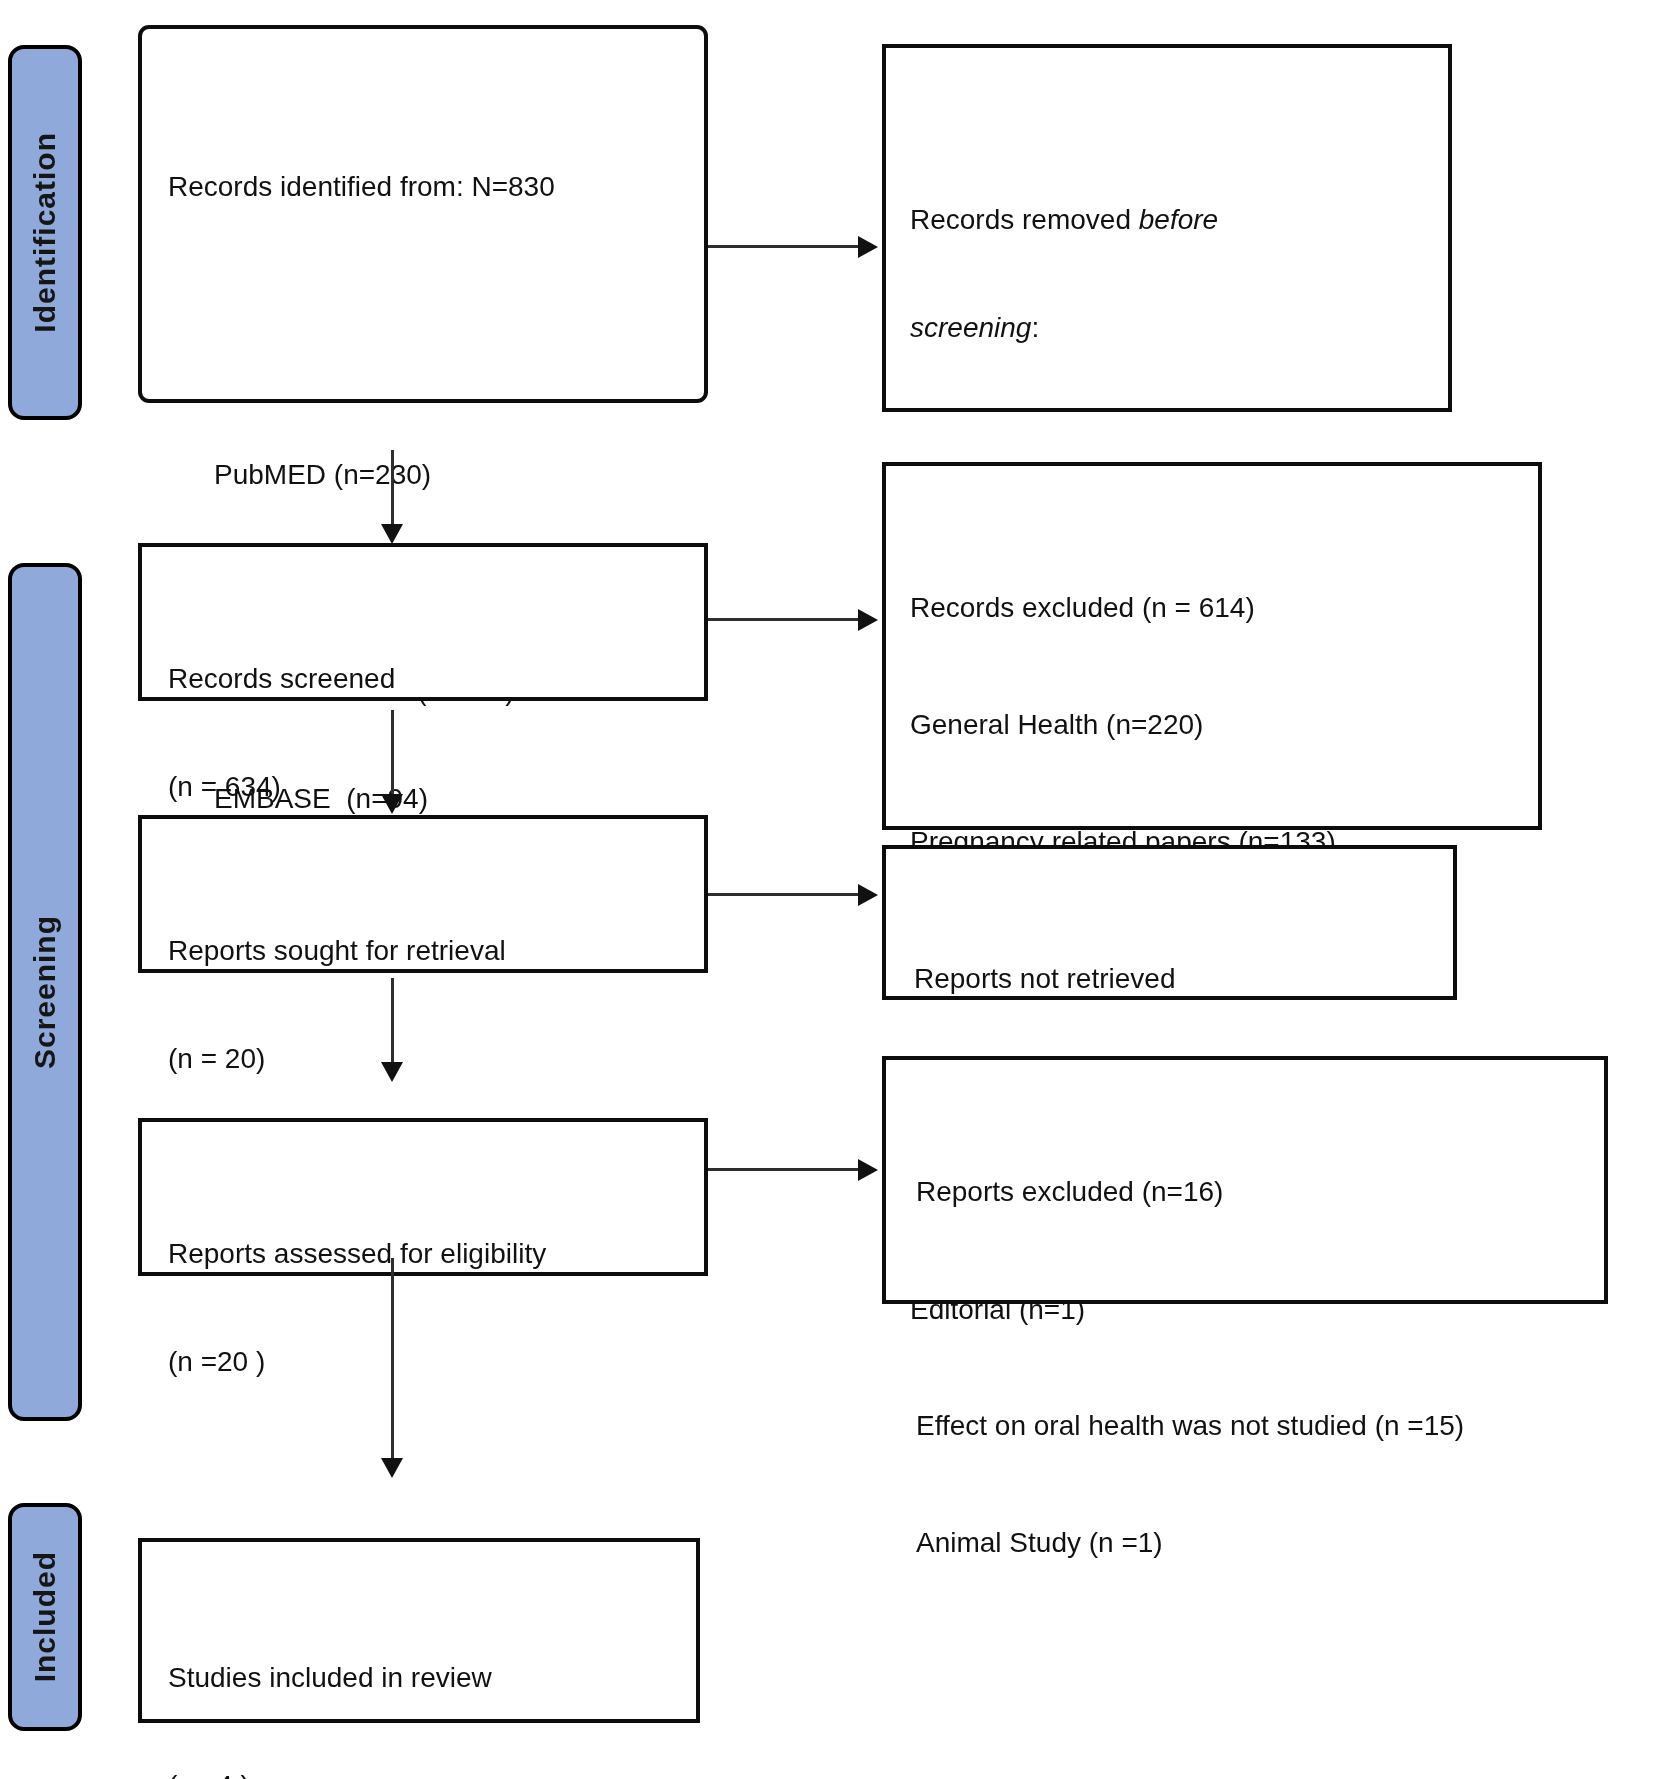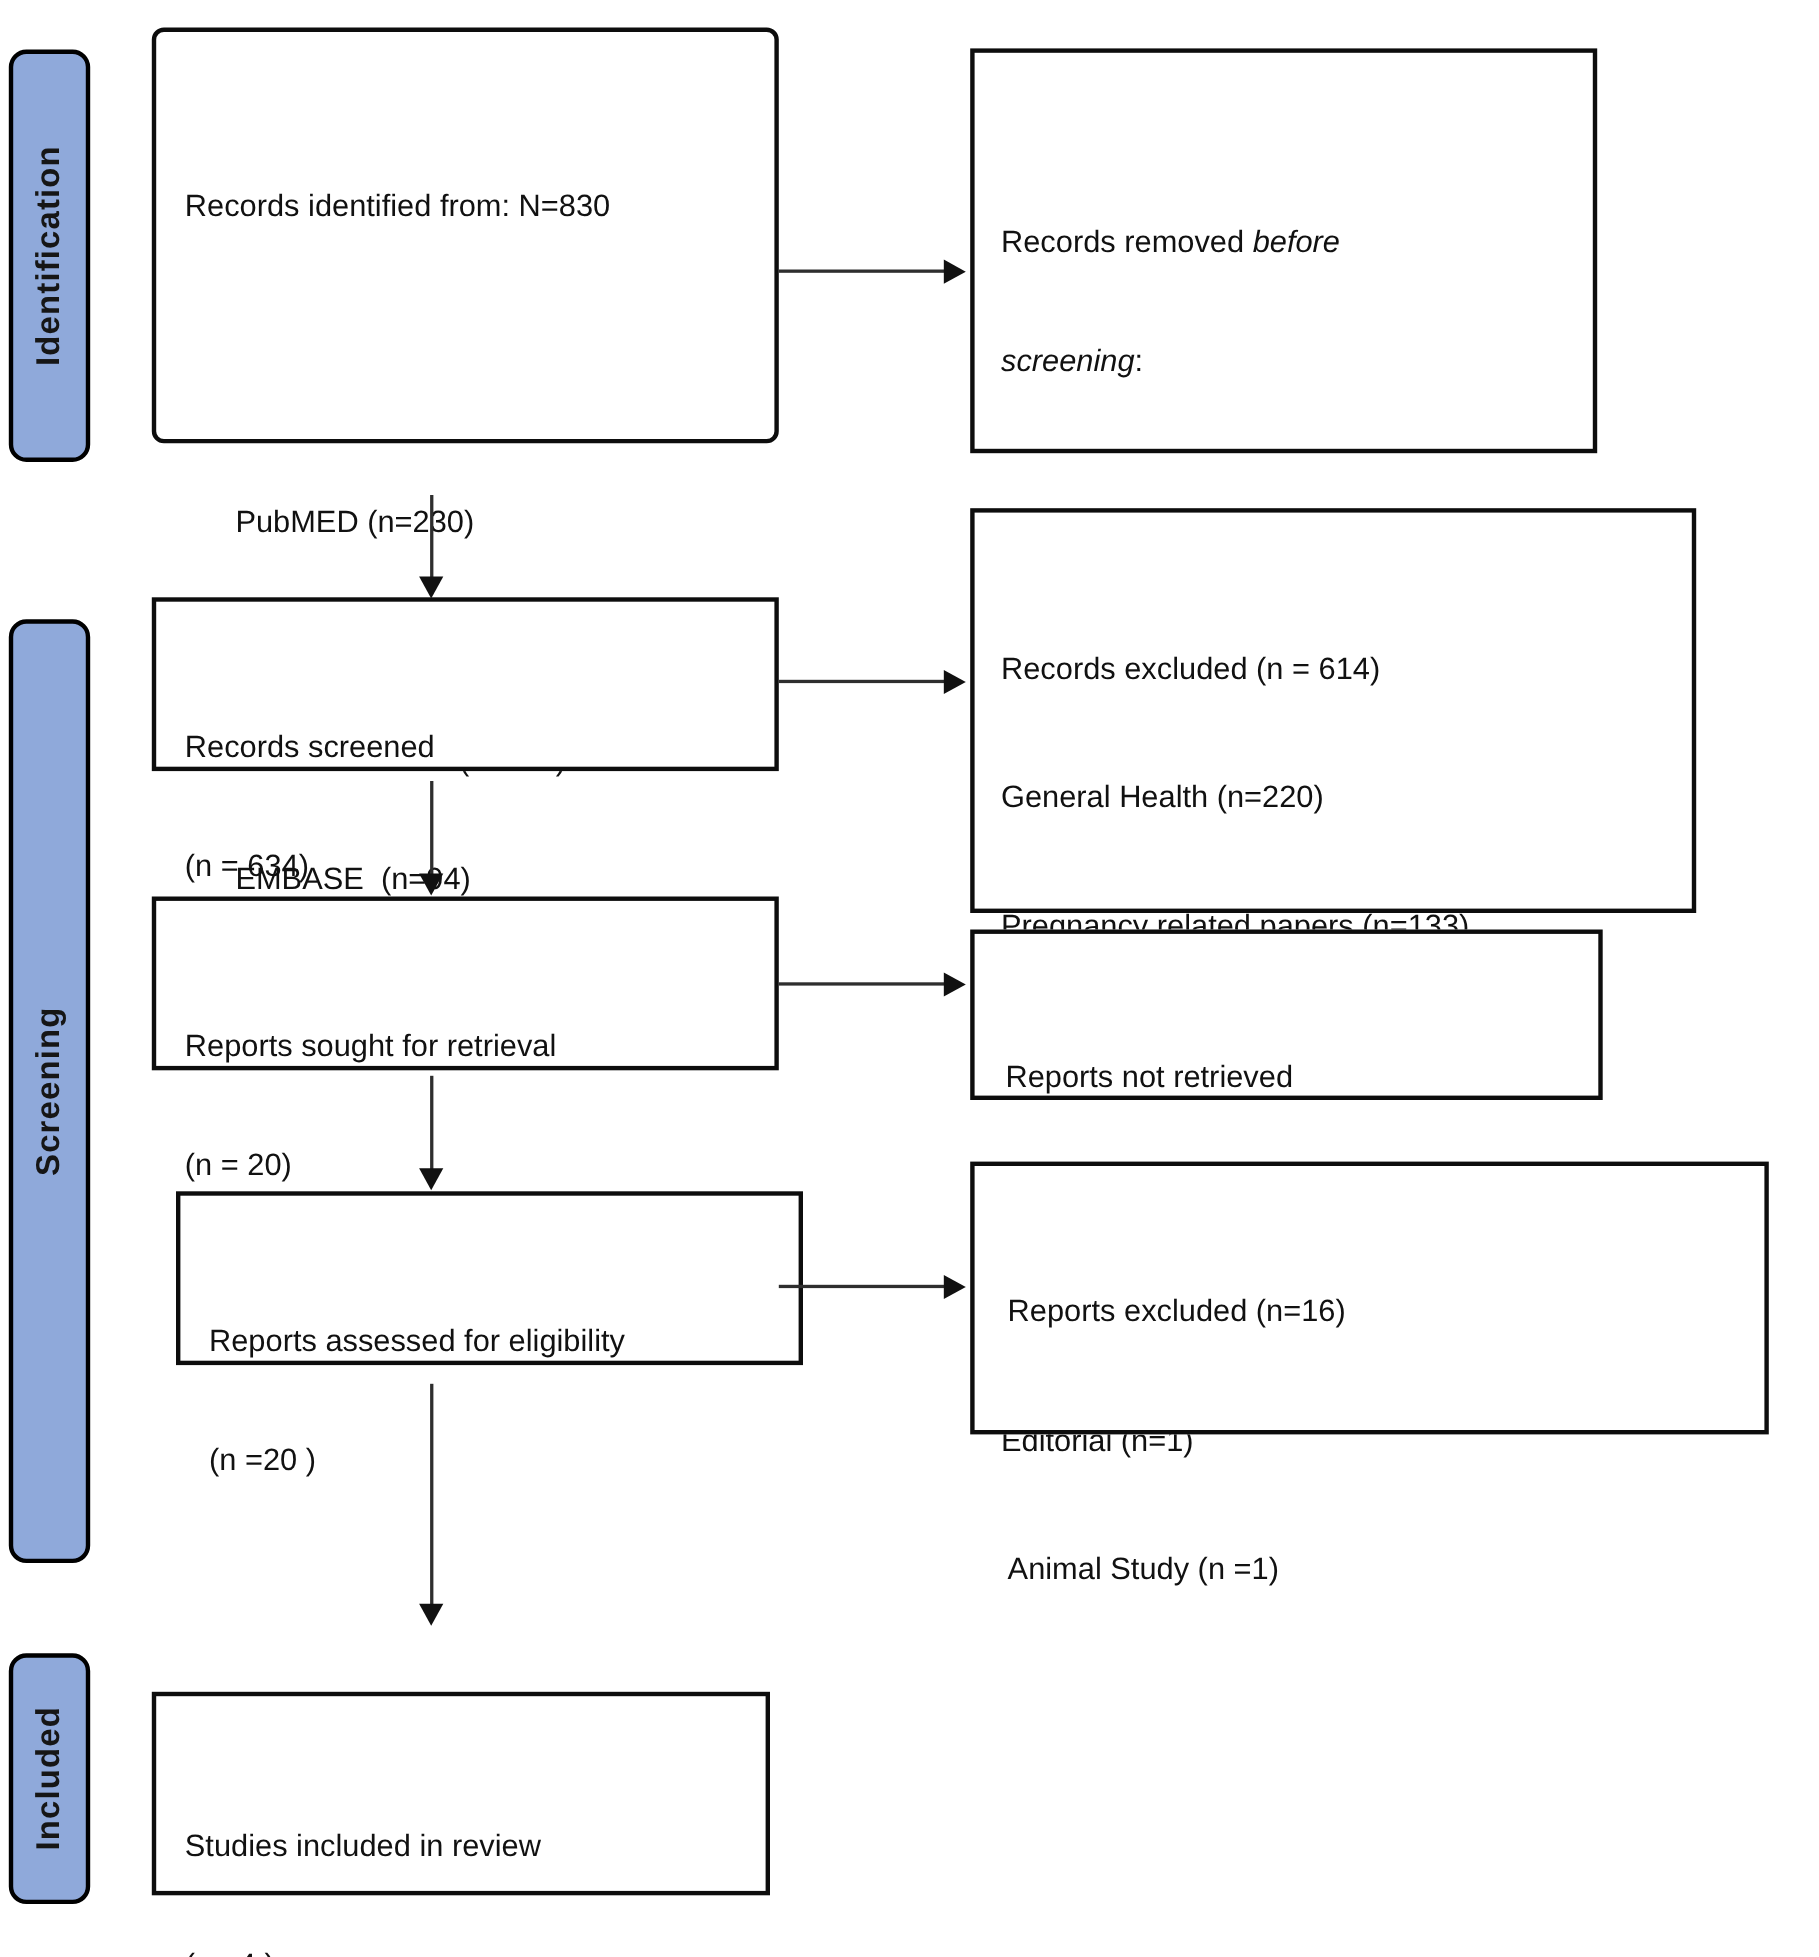--- a/index.html
+++ b/index.html
@@ -52,21 +52,21 @@
   .spacer36 { height: 36px; }
   .spacer39 { height: 39px; }
   .ital { font-style: italic; }
 
   #box-identified      { left: 138px; top: 25px;   width: 570px; height: 378px; padding: 68px 20px 0 26px; border-radius: 11px; }
   #box-removed         { left: 882px; top: 44px;   width: 570px; height: 368px; padding: 82px 20px 0 24px; }
   #box-screened        { left: 138px; top: 543px;  width: 570px; height: 158px; padding: 42px 20px 16px 26px; }
   #box-excluded        { left: 882px; top: 434px;  width: 660px; height: 368px; padding: 44px 18px 0 24px; line-height: 39px; margin-top: 28px; }
   #box-sought          { left: 138px; top: 815px;  width: 570px; height: 158px; padding: 42px 20px 0 26px; }
   #box-not-retrieved   { left: 882px; top: 845px;  width: 575px; height: 155px; padding: 40px 20px 0 28px; }
-  #box-assessed        { left: 138px; top: 1083px; width: 570px; height: 158px; padding: 42px 20px 0 26px; margin-left: 22px; }
+  #box-assessed        { left: 138px; top: 1118px; width: 570px; height: 158px; padding: 42px 20px 0 26px; }
   #box-reports-excluded{ left: 882px; top: 1056px; width: 726px; height: 248px; padding: 34px 20px 0 30px; line-height: 39px; }
   #box-included        { left: 138px; top: 1538px; width: 562px; height: 185px; padding: 46px 20px 16px 26px; }
 
   
   .vshaft { position: absolute; width: 3px; background: #2e2e2e; }
   .vhead  { position: absolute; width: 0; height: 0;
             border-left: 11px solid transparent; border-right: 11px solid transparent;
             border-top: 20px solid #111111; }
   .hshaft { position: absolute; height: 3px; background: #2e2e2e; }
   .hhead  { position: absolute; width: 0; height: 0;
@@ -134,20 +134,21 @@
   </div>
 
   <div class="box" id="box-assessed">
     <div>Reports assessed for eligibility</div>
     <div>(n =20 )</div>
   </div>
 
   <div class="box" id="box-reports-excluded">
     <div>Reports excluded (n=16)</div>
     <div class="spacer39"></div>
+    <div>Effect on oral health was not studied (n =15)</div>
     <div>Animal Study (n =1)</div>
   </div>
 
   <div class="box" id="box-included">
     <div>Studies included in review</div>
     <div>(n =4 )</div>
   </div>
 
   <div>
     <div class="vshaft" style="left:391px; top:450px; height:76px;"></div>

